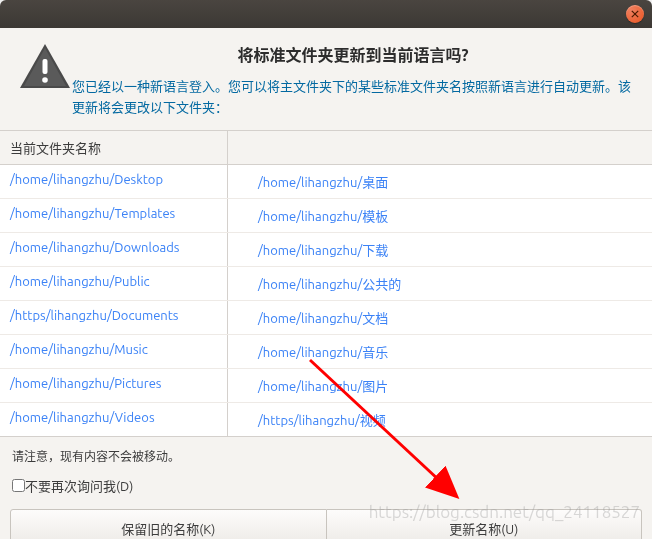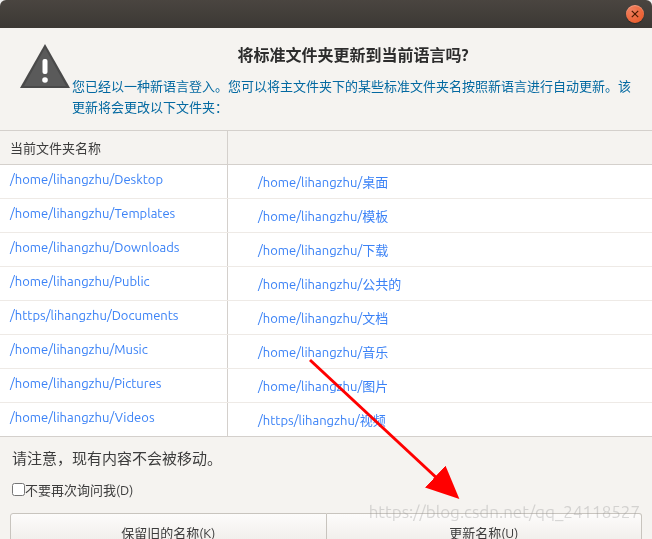--- a/index.html
+++ b/index.html
@@ -85,21 +85,21 @@
     .table-row > div {
       padding: 7px 10px;
       font-size: 13px;
       color: #3b82f6;
       white-space: nowrap;
       overflow: hidden;
     }
     .note-row {
       background: #f5f3f0;
       padding: 10px 30px 6px 12px;
-      font-size: 15px;
+      font-size: 12px;
       color: #3c3c3c;
     }
     .checkbox-row {
       background: #f5f3f0;
       padding: 6px 12px 14px 12px;
       display: flex;
       align-items: center;
     }
     .checkbox-row input { cursor: pointer; }
     .checkbox-row label { font-size: 13px; cursor: pointer; }

